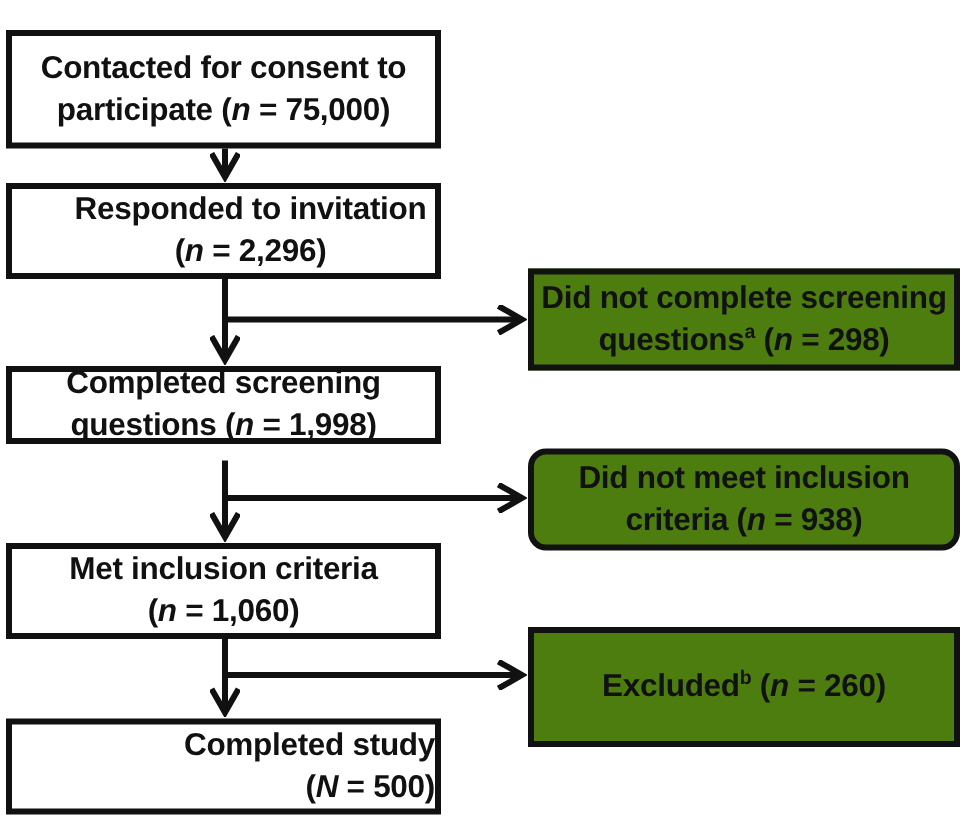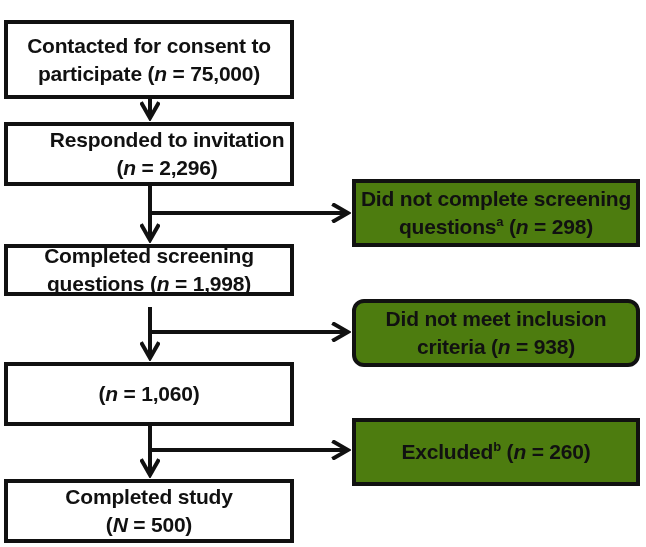--- a/index.html
+++ b/index.html
@@ -29,24 +29,24 @@
     line-height: 1.32;
     color: #111111;
     letter-spacing: -0.2px;
   }
   .box.main { left: 4px; width: 290px; }
   .box.excluded { left: 352px; width: 288px; background: #4d7c0f; }
   #box-contacted  { top: 20px;   height: 79px; }
   #box-responded  { top: 122px; height: 64px; padding-left: 36px; }
   #box-screening  { top: 244px; height: 52px; }
   #box-criteria   { top: 362px; height: 64px; }
-  #box-study      { top: 479px; height: 64px; }
+  #box-study      { top: 479px; height: 64px; align-items: flex-end; }
   #box-no-screening { top: 179px; height: 68px; }
   #box-not-eligible { top: 299px; height: 68px; border-radius: 12px; }
-  #box-excluded     { top: 418px; height: 68px; }
+  #box-excluded     { top: 418px; height: 80px; }
   .line { white-space: pre; }
   .line i { font-style: italic; }
   .line sup { font-size: 0.62em; line-height: 0; vertical-align: super; }
   svg.connectors {
     position: absolute;
     left: 0; top: 0;
     width: 646px; height: 547px;
     pointer-events: none;
   }
   svg.connectors line { stroke: #111111; stroke-width: 4; }
@@ -94,20 +94,21 @@
     <div class="line"><span>Responded to invitation</span><sup></sup><span></span><i></i><span></span></div>
     <div class="line"><span>(</span><sup></sup><span></span><i>n</i><span> = 2,296)</span></div>
   </div>
 
   <div class="box main" id="box-screening">
     <div class="line"><span>Completed screening</span><sup></sup><span></span><i></i><span></span></div>
     <div class="line"><span>questions (</span><sup></sup><span></span><i>n</i><span> = 1,998)</span></div>
   </div>
 
   <div class="box main" id="box-criteria">
+    <div class="line"><span>Met inclusion criteria</span><sup></sup><span></span><i></i><span></span></div>
     <div class="line"><span>(</span><sup></sup><span></span><i>n</i><span> = 1,060)</span></div>
   </div>
 
   <div class="box main" id="box-study">
     <div class="line"><span>Completed study</span><sup></sup><span></span><i></i><span></span></div>
     <div class="line"><span>(</span><sup></sup><span></span><i>N</i><span> = 500)</span></div>
   </div>
 
   <div class="box excluded" id="box-no-screening">
     <div class="line"><span>Did not complete screening</span><sup></sup><span></span><i></i><span></span></div>

